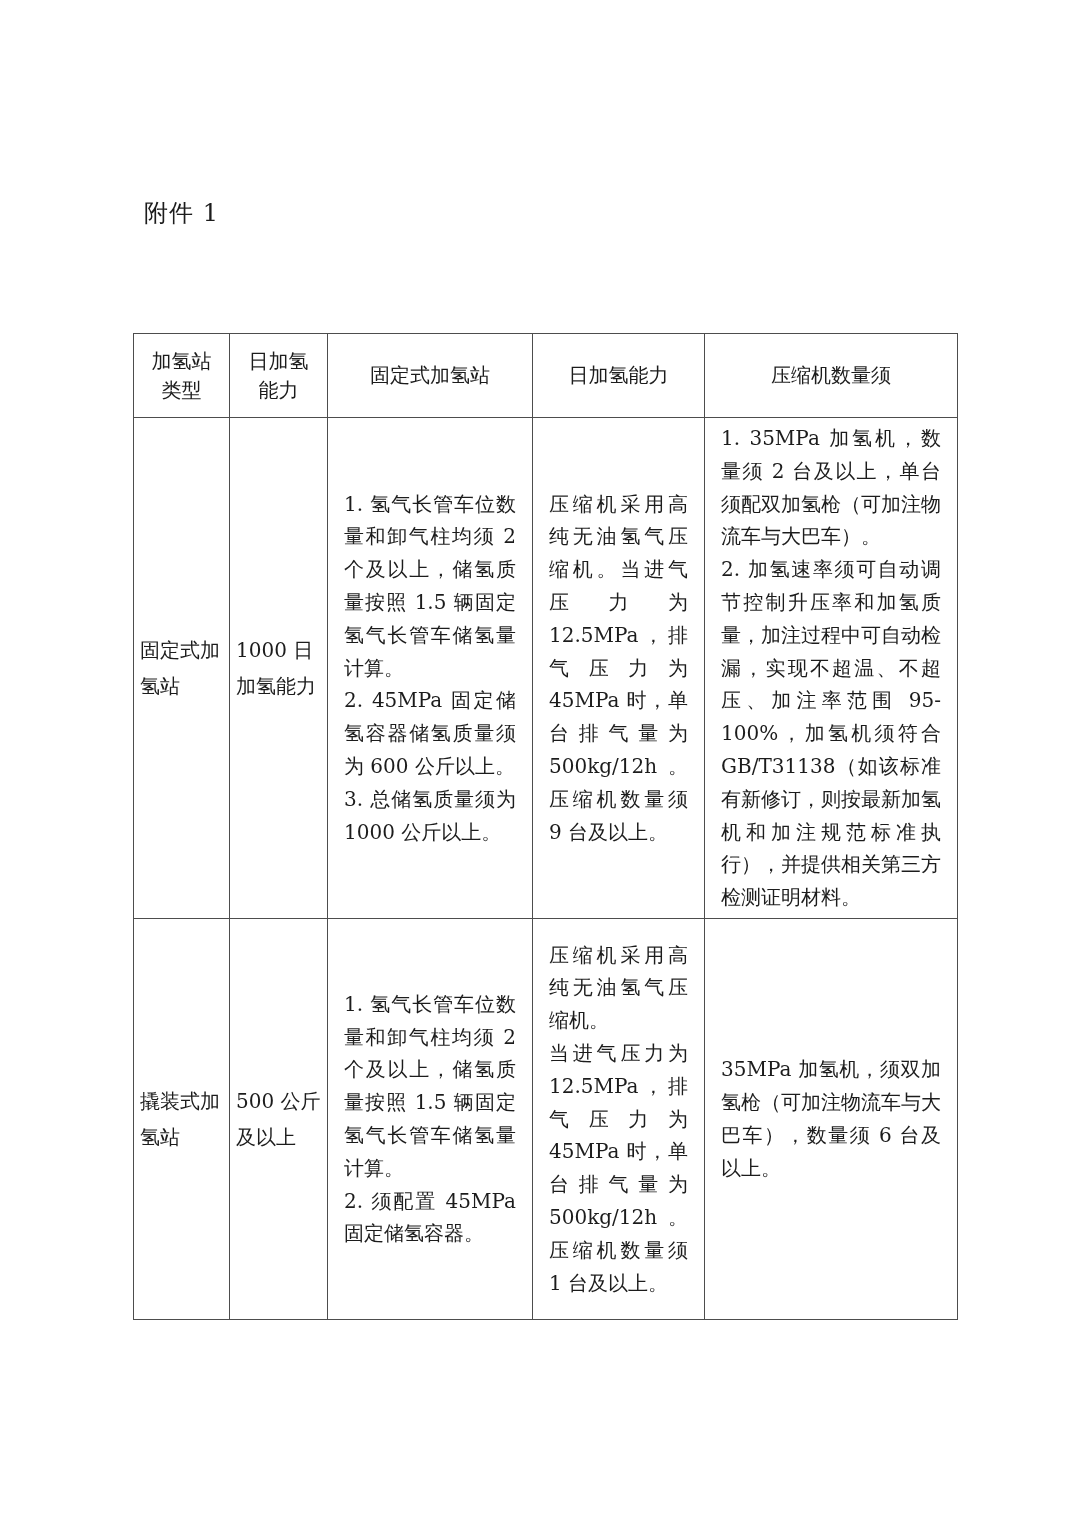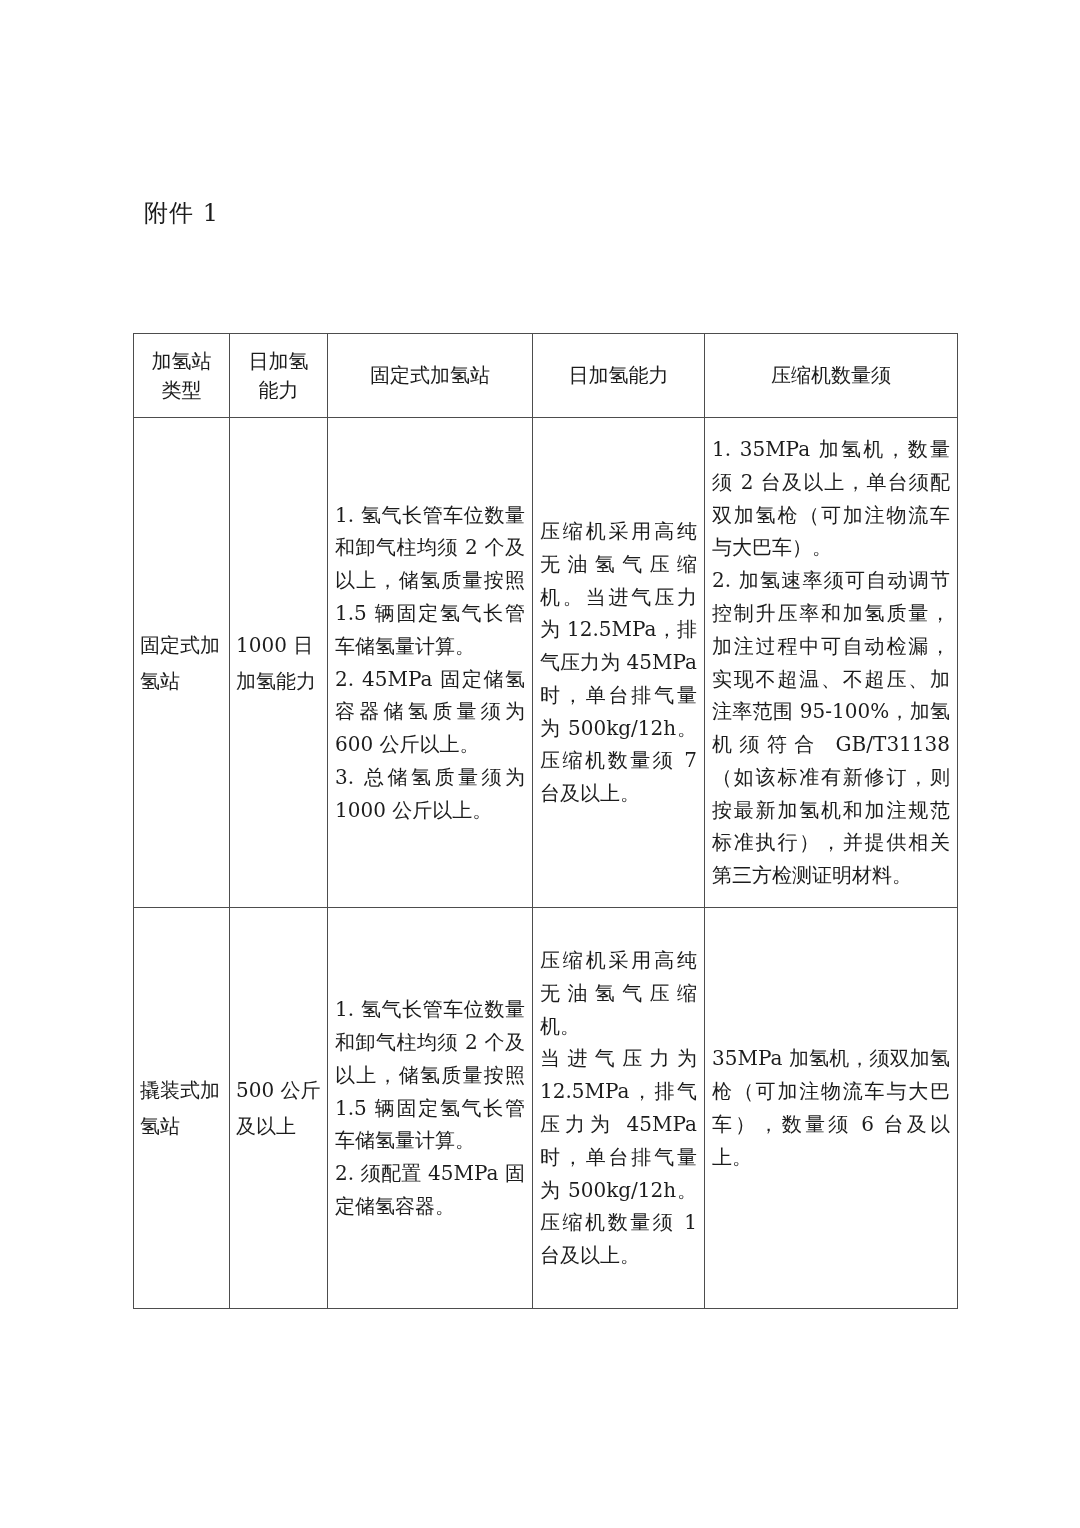--- a/index.html
+++ b/index.html
@@ -61,21 +61,21 @@
     padding: 0 14px;
   }
   td.cell-center {
     text-align: left;
     line-height: 1.8;
     padding: 0 6px;
   }
   td.cell-text {
     text-align: justify;
     line-height: 1.64;
-    padding: 4px 7px;
+    padding: 4px 16px;
     white-space: pre-line;
   }
 </style>
 </head>
 <body>
 
 <div class="page">
 
   <div class="attachment-label">附件 1</div>
 
@@ -97,21 +97,21 @@
         <th>压缩机数量须</th>
       </tr>
     </thead>
     <tbody>
       <tr class="row-fixed">
         <td class="cell-center">固定式加氢站</td>
         <td class="cell-center">1000 日加氢能力</td>
         <td class="cell-text">1. 氢气长管车位数量和卸气柱均须 2 个及以上，储氢质量按照 1.5 辆固定氢气长管车储氢量计算。
 2. 45MPa 固定储氢容器储氢质量须为 600 公斤以上。
 3. 总储氢质量须为 1000 公斤以上。</td>
-        <td class="cell-text">压缩机采用高纯无油氢气压缩机。当进气压力为 12.5MPa，排气压力为 45MPa 时，单台排气量为 500kg/12h。压缩机数量须 7 台及以上。</td>
+        <td class="cell-text">压缩机采用高纯无油氢气压缩机。当进气压力为 12.5MPa，排气压力为 45MPa 时，单台排气量为 500kg/12h。压缩机数量须 9 台及以上。</td>
         <td class="cell-text">1. 35MPa 加氢机，数量须 2 台及以上，单台须配双加氢枪（可加注物流车与大巴车）。
 2. 加氢速率须可自动调节控制升压率和加氢质量，加注过程中可自动检漏，实现不超温、不超压、加注率范围 95-100%，加氢机须符合 GB/T31138（如该标准有新修订，则按最新加氢机和加注规范标准执行），并提供相关第三方检测证明材料。</td>
       </tr>
       <tr class="row-skid">
         <td class="cell-center">撬装式加氢站</td>
         <td class="cell-center">500 公斤及以上</td>
         <td class="cell-text">1. 氢气长管车位数量和卸气柱均须 2 个及以上，储氢质量按照 1.5 辆固定氢气长管车储氢量计算。
 2. 须配置 45MPa 固定储氢容器。</td>
         <td class="cell-text">压缩机采用高纯无油氢气压缩机。
 当进气压力为 12.5MPa，排气压力为 45MPa 时，单台排气量为 500kg/12h。压缩机数量须 1 台及以上。</td>

